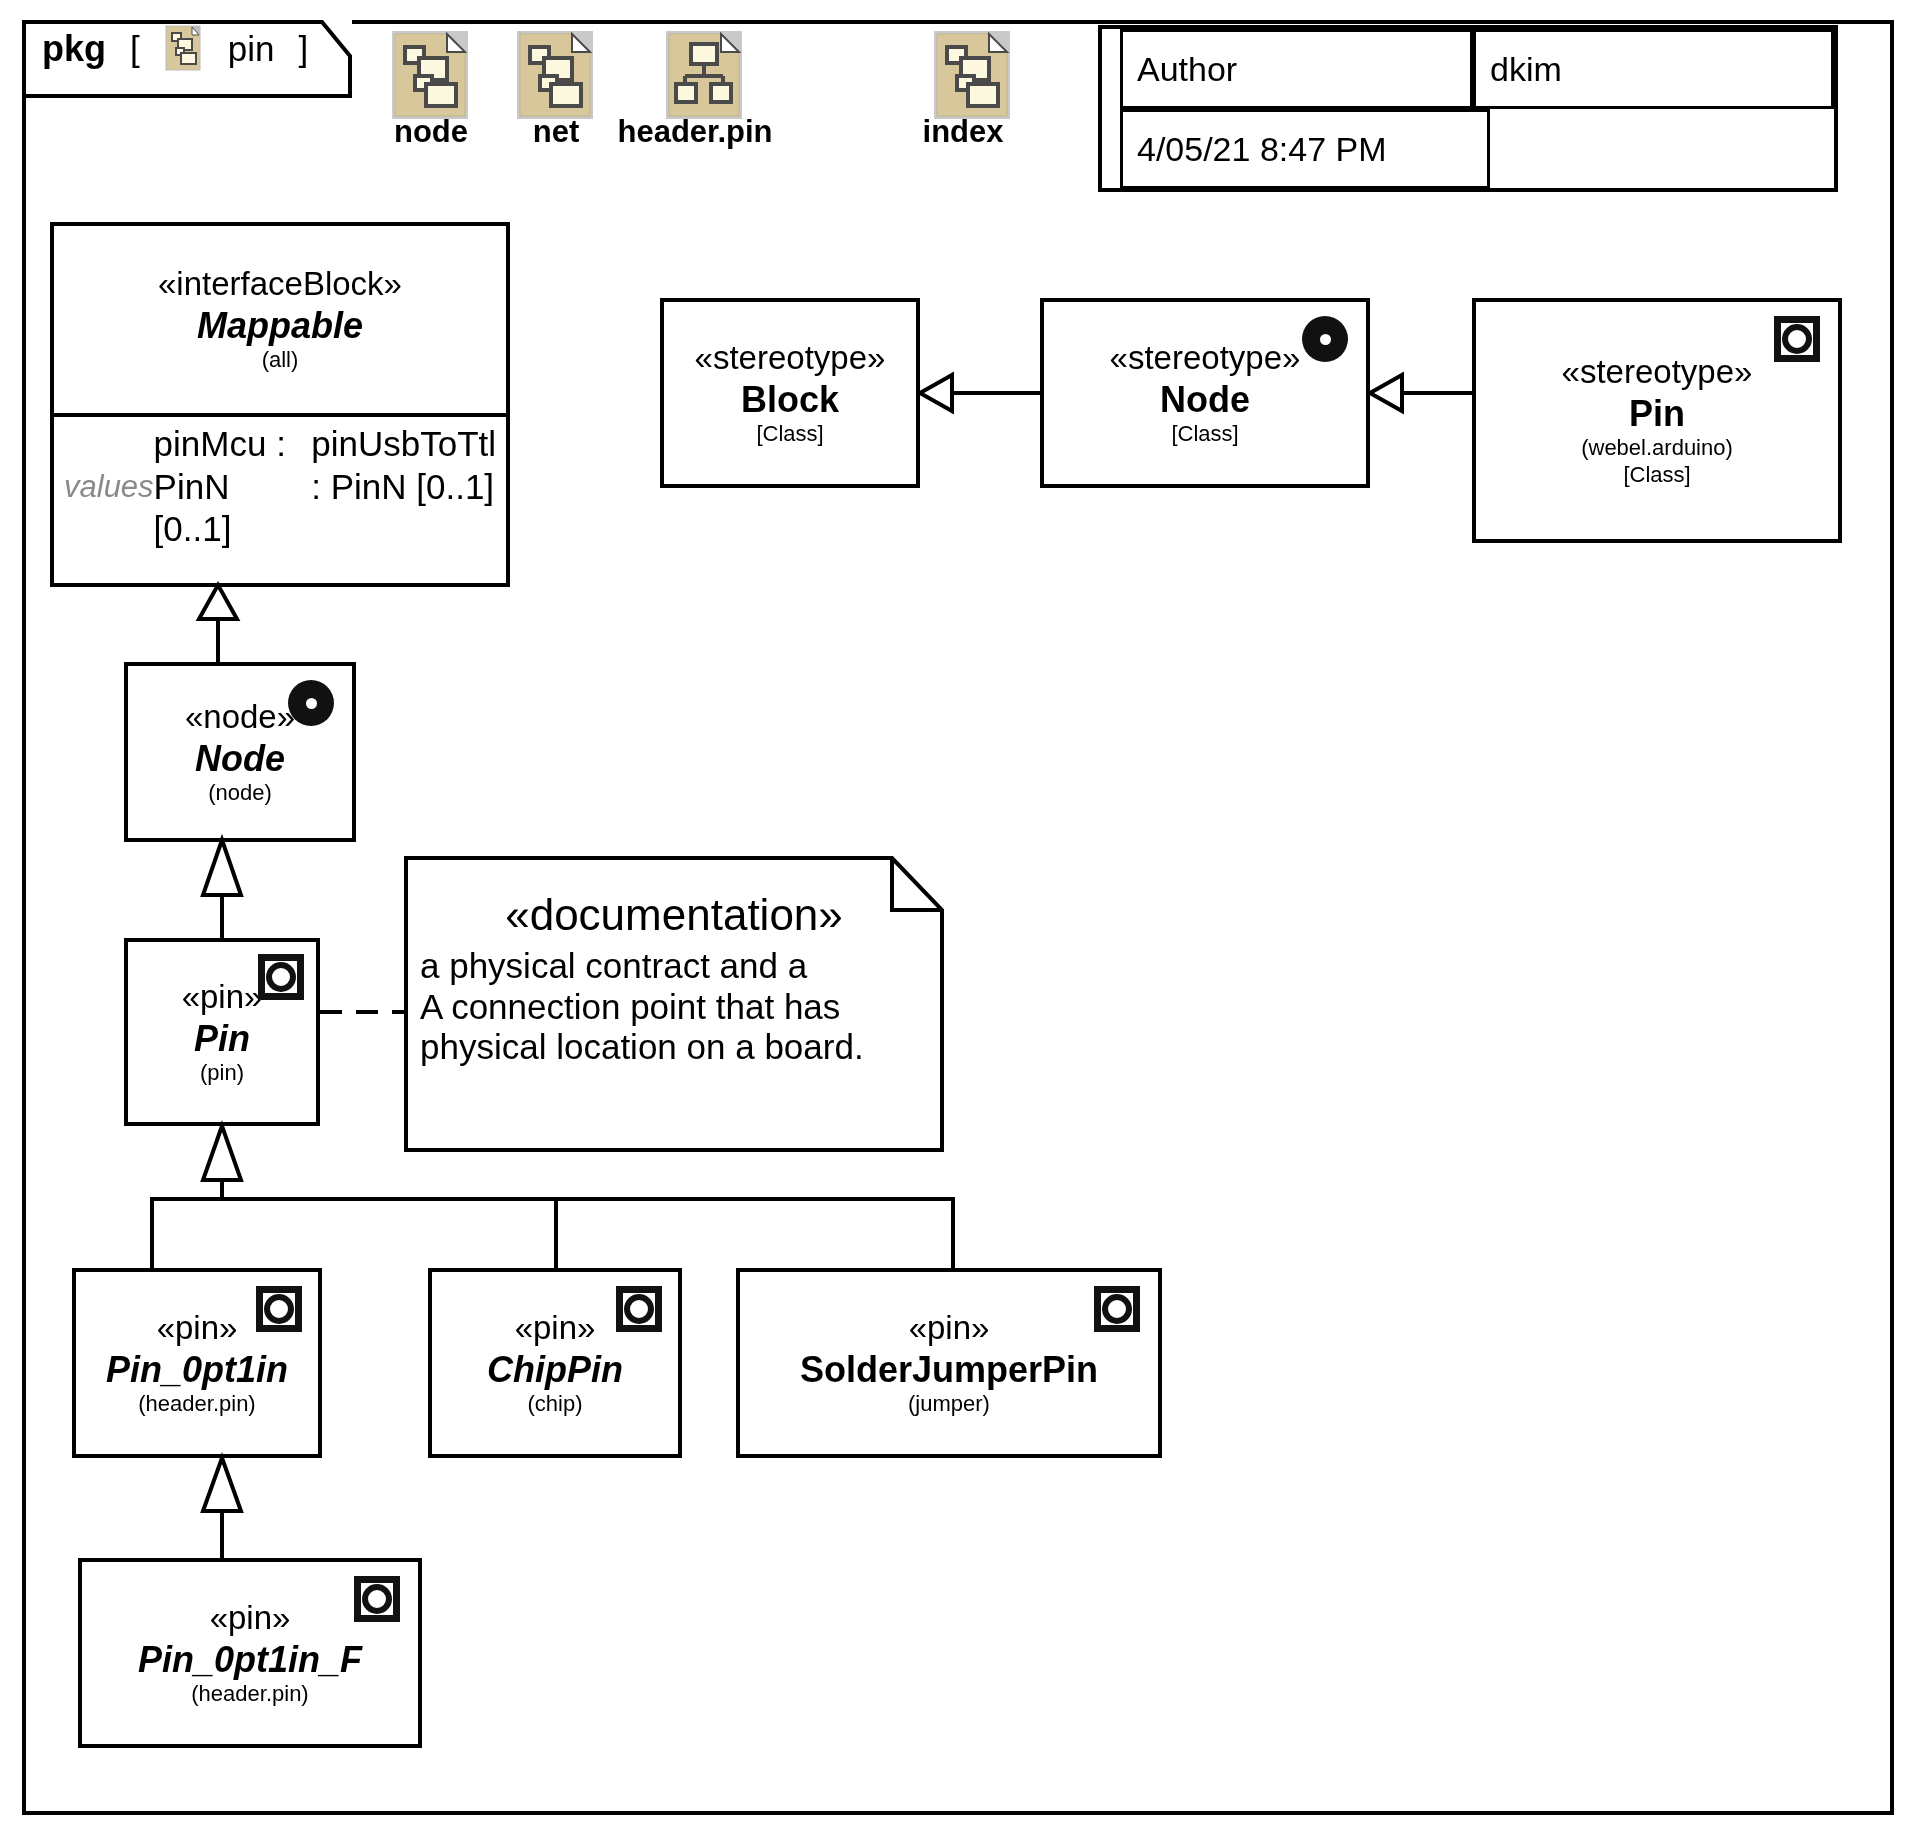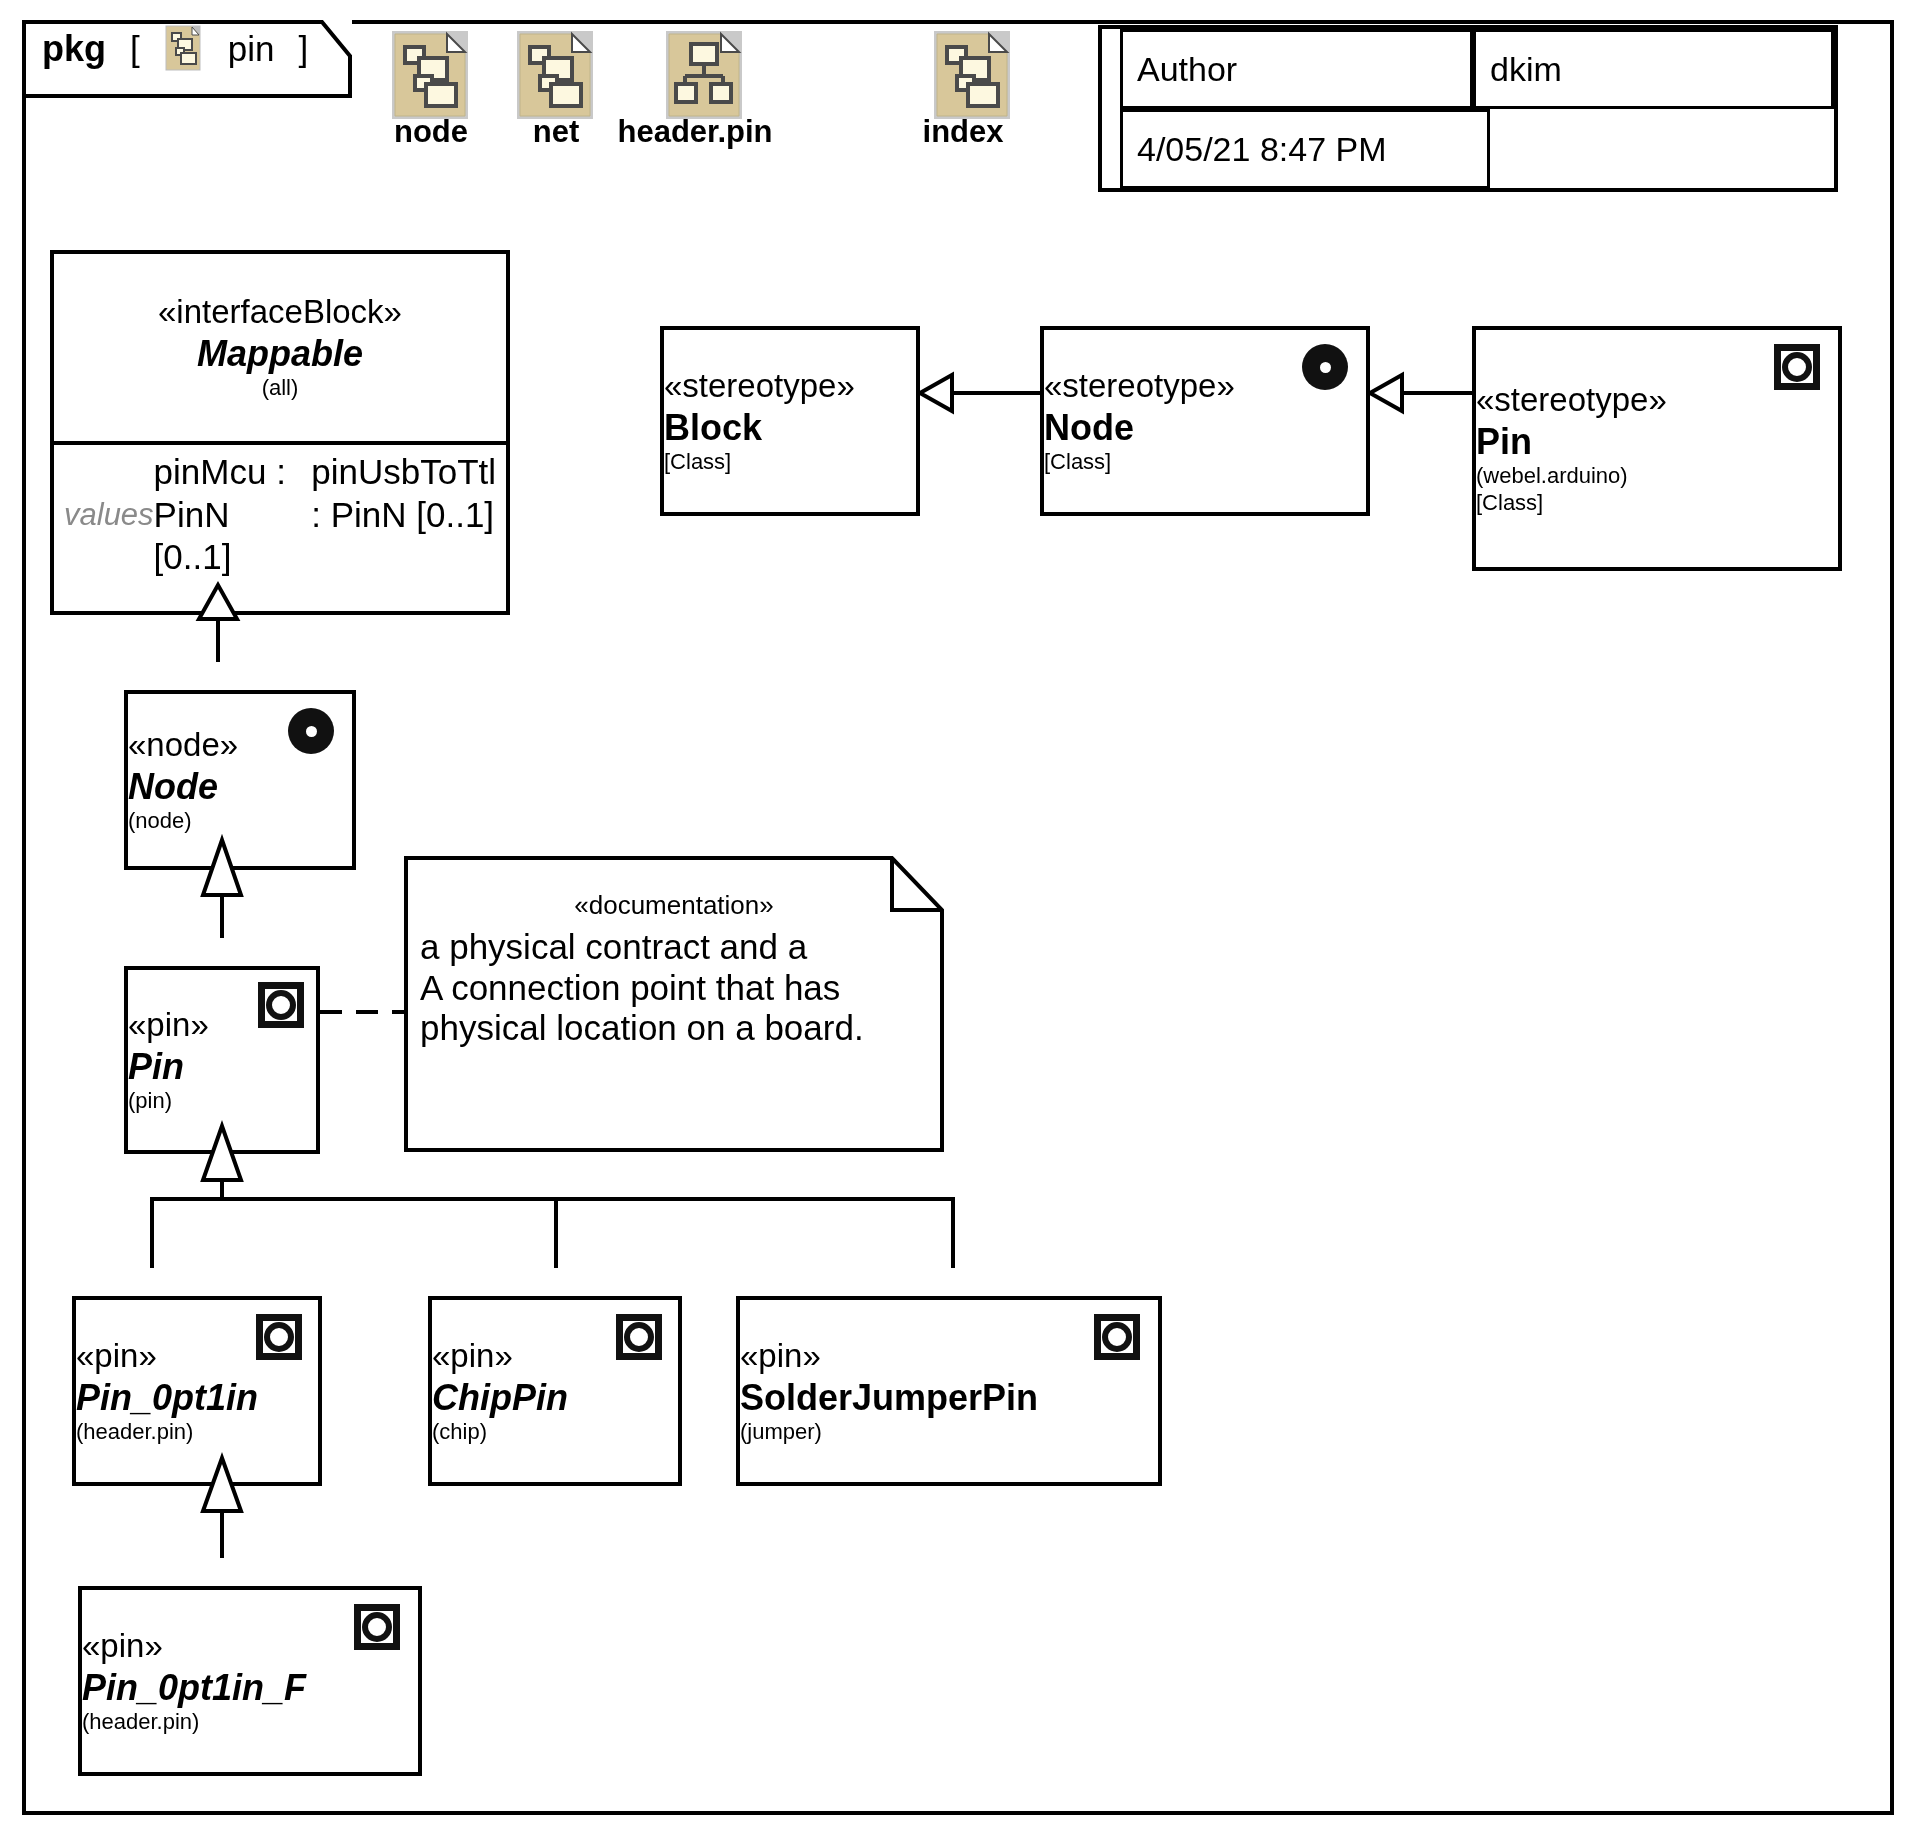--- a/index.html
+++ b/index.html
@@ -27,21 +27,21 @@
   .tabicon{width:40px;height:50px;}
 
   
   .meta-table{position:absolute;border:4px solid #000;box-sizing:border-box;background:#fff;padding-left:18px;}
   .meta-row{display:flex;}
   .meta-cell{border:3px solid #000;box-sizing:border-box;display:flex;align-items:center;
              padding-left:14px;font-size:34px;background:#fff;}
 
   
   .cbox{position:absolute;border:4px solid #000;box-sizing:border-box;background:#fff;
-        display:flex;flex-direction:column;justify-content:center;margin-top:28px;}
+        display:flex;flex-direction:column;align-items:center;justify-content:center;}
   .cbox .kw{font-size:33px;line-height:1.18;}
   .cbox .nm{font-size:36px;font-weight:bold;line-height:1.2;}
   .cbox .nm.ital{font-style:italic;}
   .cbox .sub{font-size:22px;line-height:1.2;}
 
   .cbox.split{justify-content:flex-start;}
   .cbox .hdr{width:100%;display:flex;flex-direction:column;align-items:center;justify-content:center;
              box-sizing:border-box;}
   .cbox .divider{width:100%;height:0;border-top:4px solid #000;}
   .cbox .compart{width:100%;box-sizing:border-box;padding:6px 0 0 10px;display:flex;
@@ -56,21 +56,21 @@
   .ic-pin{position:absolute;width:46px;height:46px;border:7px solid #111;box-sizing:border-box;
           background:#fff;}
   .ic-pin::after{content:"";position:absolute;left:50%;top:50%;width:30px;height:30px;
                  margin:-15px 0 0 -15px;border-radius:50%;border:6px solid #111;box-sizing:border-box;}
 
   
   .note{position:absolute;background:#fff;}
   .note .txt{position:absolute;left:0;top:0;width:100%;height:100%;
              display:flex;flex-direction:column;align-items:center;justify-content:flex-start;
              padding-top:34px;box-sizing:border-box;}
-  .note .kw{font-size:26px;margin-bottom:6px;}
+  .note .kw{font-size:44px;margin-bottom:6px;}
   .note .lines{font-size:35px;line-height:1.16;text-align:left;align-self:flex-start;padding-left:16px;}
   svg.ovl{position:absolute;left:0;top:0;width:1920px;height:1840px;pointer-events:none;}
 </style>
 </head>
 <body>
 
 <div id="root">
 
   <div class="pkg-frame"></div>
 

